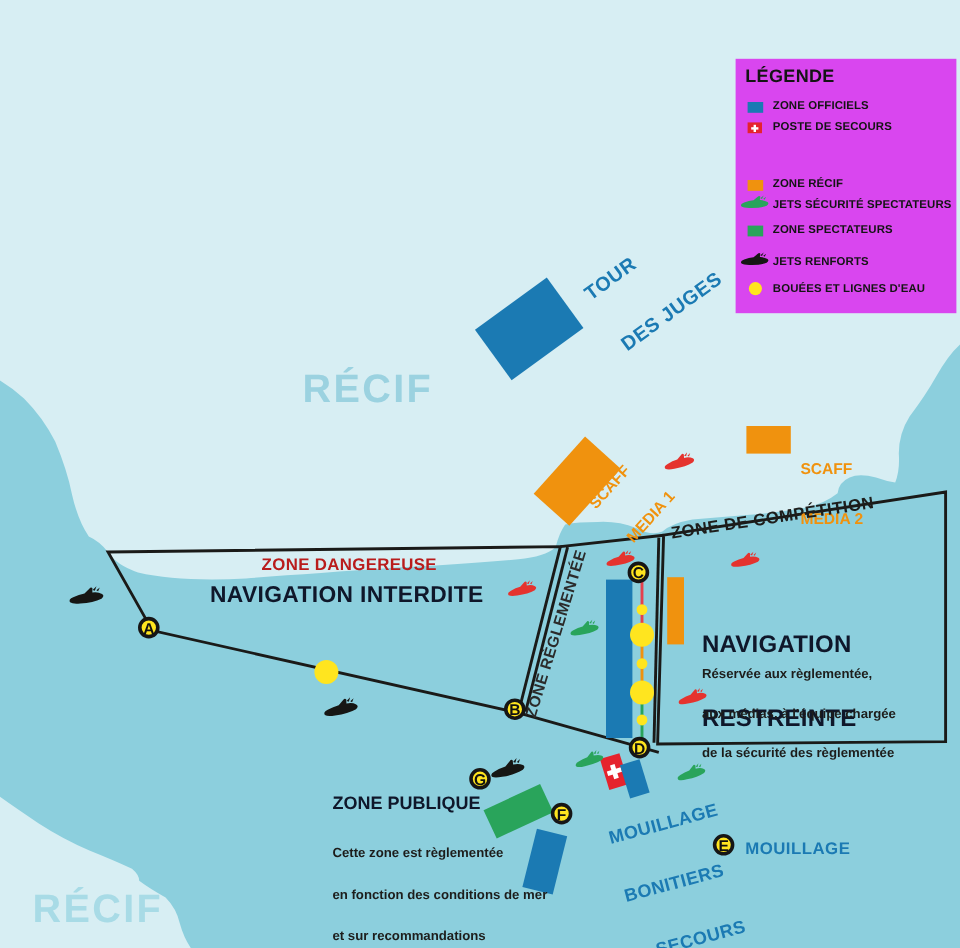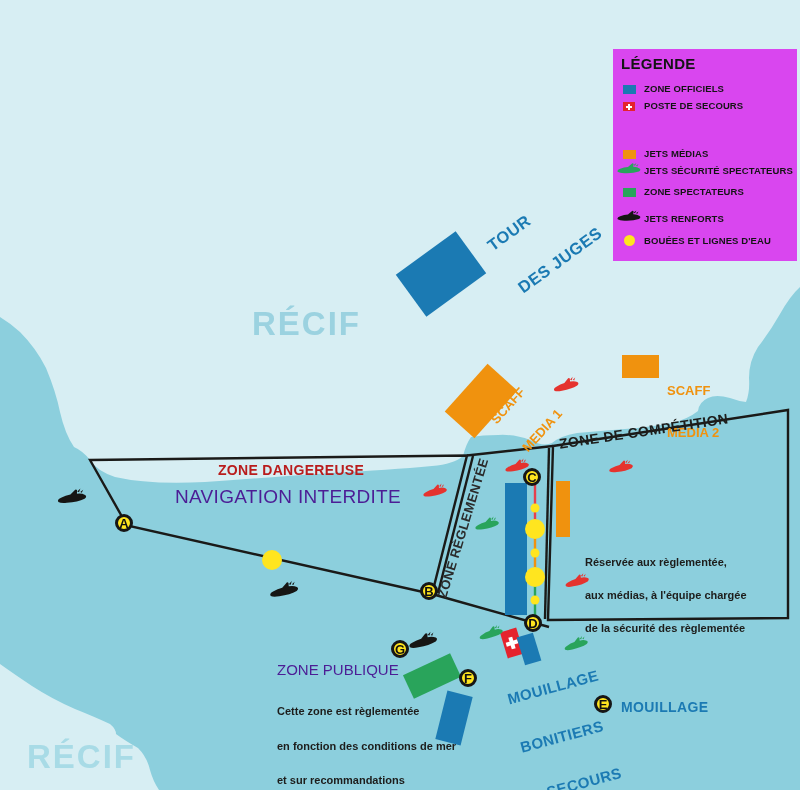--- a/index.html
+++ b/index.html
@@ -5,21 +5,21 @@
   html,body{margin:0;padding:0;background:#666;}
   *{box-sizing:border-box;}
   #stage{position:relative;width:800px;height:790px;background:#8ccfdd;overflow:hidden;
          font-family:"Liberation Sans",sans-serif;}
   svg.maplayer{position:absolute;left:0;top:0;}
 
   .txt{position:absolute;white-space:pre;}
   .recif{font-size:33px;font-weight:bold;color:#9bd2e0;letter-spacing:2px;}
   .recif-b{color:#a8dbe6;}
   .blue-txt{color:#1b7ab3;font-weight:bold;}
-  .dark-h{color:#4c1d95;font-weight:normal;}
+  .dark-h{color:#0f172a;font-weight:bold;}
 
   .tour{left:464px;top:212px;font-size:16.5px;line-height:1.05;transform:rotate(-36deg);transform-origin:0 0;letter-spacing:.5px;}
   .scaff1{left:467px;top:398px;font-size:13px;line-height:1.1;color:#f0920e;font-weight:bold;transform:rotate(-48deg);transform-origin:0 0;}
   .scaff2{left:667px;top:355px;font-size:13px;line-height:1.1;color:#f0920e;font-weight:bold;}
   .zcomp{left:558px;top:436px;font-size:14px;font-weight:bold;color:#1d1d1b;transform:rotate(-8.6deg);transform-origin:0 0;letter-spacing:.4px;}
   .zdang{left:218px;top:462px;font-size:14px;font-weight:bold;color:#b91c1c;letter-spacing:.3px;}
   .ninter{left:175px;top:486px;font-size:19px;letter-spacing:.3px;}
   .zregl{left:463px;top:528px;font-size:13px;font-weight:bold;color:#2b2b2b;transform:translate(-50%,-50%) rotate(-73deg);letter-spacing:.4px;}
   .nrest{left:585px;top:485px;font-size:20px;line-height:1.04;letter-spacing:.2px;}
   .nrest-note{left:585px;top:535px;font-size:11px;line-height:1.0;color:#1d1d1b;font-weight:bold;}
@@ -138,20 +138,24 @@
   <div class="txt scaff2">
     <div>SCAFF</div>
     <div>MEDIA 2</div>
   </div>
 
   <div class="txt zcomp">ZONE DE COMPÉTITION</div>
   <div class="txt zdang">ZONE DANGEREUSE</div>
   <div class="txt ninter dark-h">NAVIGATION INTERDITE</div>
   <div class="txt zregl">ZONE RÈGLEMENTÉE</div>
 
+  <div class="txt nrest dark-h">
+    <div>NAVIGATION</div>
+    <div>RESTREINTE</div>
+  </div>
   <div class="txt nrest-note">
     <div>Réservée aux règlementée,</div>
     <div>aux médias, à l'équipe chargée</div>
     <div>de la sécurité des règlementée</div>
   </div>
 
   <div class="txt zpub-t dark-h">ZONE PUBLIQUE</div>
   <div class="txt zpub-n">
     <div>Cette zone est règlementée</div>
     <div>en fonction des conditions de mer</div>
@@ -186,21 +190,21 @@
     <div class="lrow" style="top:48px;">
       <span class="swslot">
           <span class="sw-cross"></span>
         </span>
       <span class="llabel">POSTE DE SECOURS</span>
     </div>
     <div class="lrow" style="top:96px;">
       <span class="swslot">
           <span class="sw-rect" style="background:#f0920e;"></span>
         </span>
-      <span class="llabel">JETS MÉDIAS</span>
+      <span class="llabel">ZONE RÉCIF</span>
     </div>
     <div class="lrow" style="top:113px;">
       <span class="swslot">
           <svg width="24" height="14" viewBox="-17 -9.5 34 19">
             <use href="#jetShape" fill="#29a45b"></use>
           </svg>
         </span>
       <span class="llabel">JETS SÉCURITÉ SPECTATEURS</span>
     </div>
     <div class="lrow" style="top:134px;">

